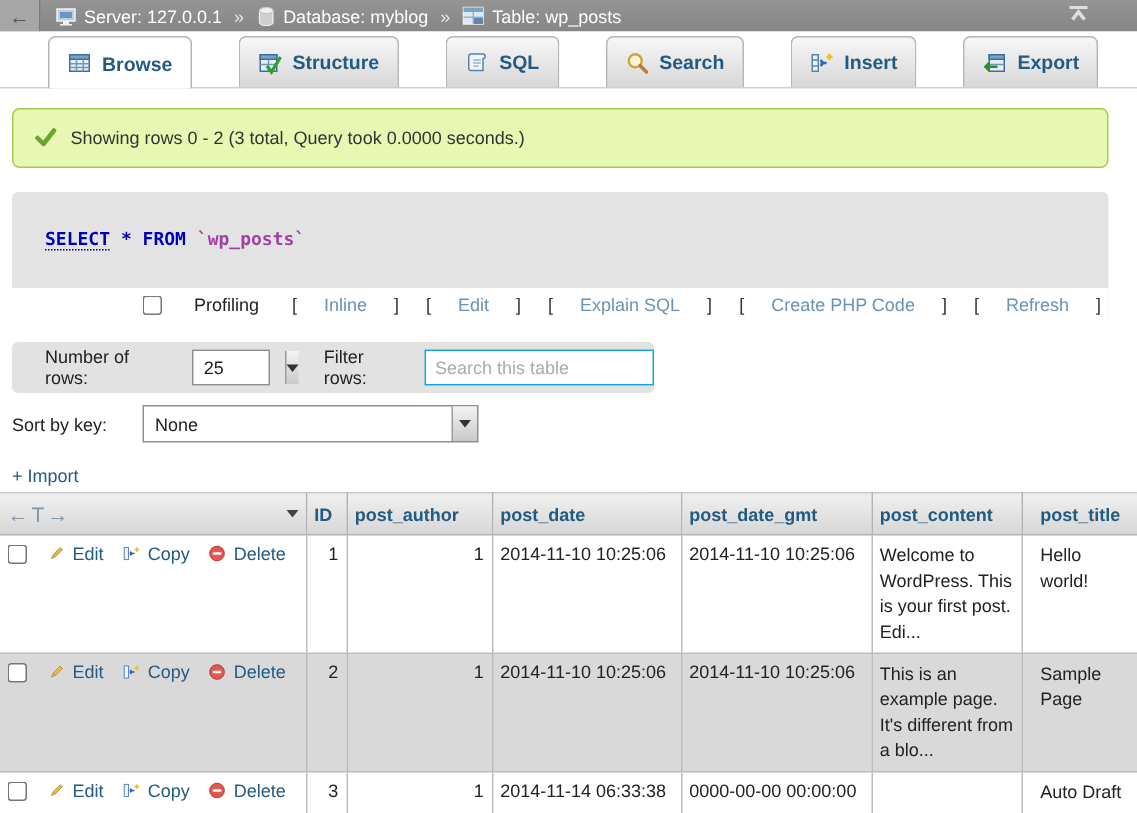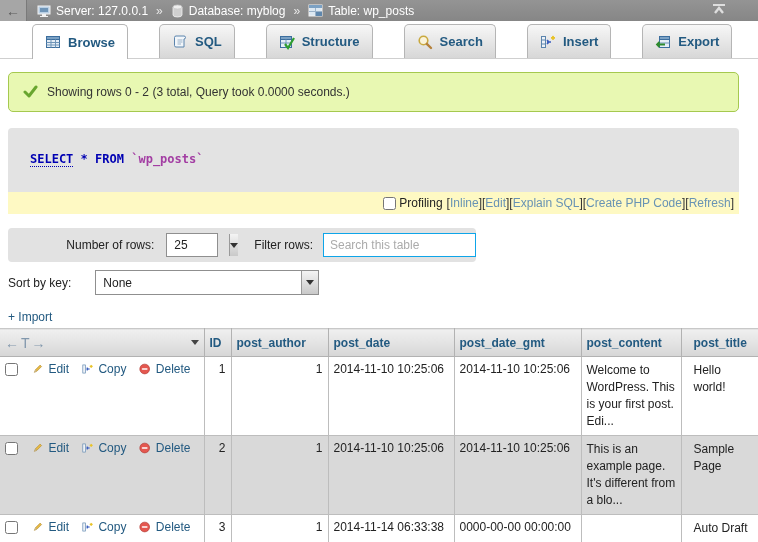--- a/index.html
+++ b/index.html
@@ -32,29 +32,29 @@
     background:#e8f8b2; border:1px solid #a5c94f; border-radius:5px;
     display:flex; align-items:center; gap:9px; padding-left:14px; color:#333; }
 
   
   .querybox { position:absolute; top:128px; left:8px; width:731px; height:86px;
     background:#e3e3e3; border-radius:4px 4px 0 0; }
   .sqlline { padding:24px 0 0 22px; font-family:"DejaVu Sans Mono", monospace; font-size:12px; }
   .kw { color:#0000b3; font-weight:bold; }
   .kw.u { border-bottom:1px dotted #0000b3; }
   .ident { color:#a33ea3; font-weight:bold; }
-  .query-footer { position:absolute; bottom:0; left:0; right:0; height:22px; background:#fef9c3;
-    display:flex; align-items:center; justify-content:flex-end; padding-right:5px; gap:0; }
+  .query-footer { position:absolute; bottom:0; left:0; right:0; height:22px; background:#ffffff;
+    display:flex; align-items:center; justify-content:flex-end; padding-right:5px; gap:18px; }
   .query-footer a { color:#6893b4; text-decoration:none; cursor:pointer; }
   .bracket { color:#333; }
   .profiling-label { margin:0 4px 0 3px; }
 
   
-  .controls { position:absolute; top:228px; left:8px; width:468px; height:34px;
-    background:#e2e2e2; border-radius:4px; display:flex; align-items:center; padding-left:22px;justify-content:flex-end; }
+  .controls { position:absolute; top:228px; left:8px; width:428px; height:34px;
+    background:#e2e2e2; border-radius:4px; display:flex; align-items:center; padding-left:22px; }
   .pma-select { display:inline-flex; background:#fff; border:1px solid #8f8f8f; height:24px; cursor:pointer; }
   .pma-select .val { display:flex; align-items:center; padding-left:7px; flex:1; }
   .pma-select .btn { width:17px; border-left:1px solid #9a9a9a;
     background:linear-gradient(#f4f4f4,#c9c9c9); display:flex; align-items:center; justify-content:center; }
   .tri-down { width:0; height:0; border-left:4px solid transparent; border-right:4px solid transparent;
     border-top:5px solid #333; }
   .rows-select { width:52px; margin-left:12px;gap:41px; }
   .filter-label { margin-left:36px; }
   .filter-input { margin-left:10px; width:153px; height:24px; border:1px solid #0ea5e9;
     padding-left:6px; font-family:"Liberation Sans", sans-serif; font-size:12px; color:#333; }
@@ -133,37 +133,37 @@
       <line x1="1.5" y1="8.5" x2="14.5" y2="8.5" stroke="#6f95b8"></line>
       <line x1="1.5" y1="11" x2="14.5" y2="11" stroke="#6f95b8"></line>
       <line x1="6" y1="5.5" x2="6" y2="13.5" stroke="#6f95b8"></line>
       <line x1="10.5" y1="5.5" x2="10.5" y2="13.5" stroke="#6f95b8"></line>
     </svg>
     <span>Browse</span>
   </div>
 
   <div class="tab">
     <svg class="icn" width="16" height="16" viewBox="0 0 16 16">
-      <path d="M4 2 h8 a1.5 1.5 0 0 1 0 3 v8 h-8 a1.5 1.5 0 0 1 -1.5-1.5 v-8 A1.5 1.5 0 0 1 4 2 Z" fill="#f2f6fa" stroke="#5b84ad"></path>
-      <line x1="5.5" y1="6" x2="10.5" y2="6" stroke="#9ab2c9"></line>
-      <line x1="5.5" y1="8" x2="10.5" y2="8" stroke="#9ab2c9"></line>
-      <line x1="5.5" y1="10" x2="9" y2="10" stroke="#9ab2c9"></line>
-    </svg>
-    <span>SQL</span>
-  </div>
-
-  <div class="tab">
-    <svg class="icn" width="16" height="16" viewBox="0 0 16 16">
       <rect x="1.5" y="2.5" width="11" height="11" fill="#e6eef6" stroke="#3c6e9e"></rect>
       <rect x="1.5" y="2.5" width="11" height="3" fill="#7ba1c4" stroke="#3c6e9e"></rect>
       <line x1="7" y1="5.5" x2="7" y2="13.5" stroke="#6f95b8"></line>
       <line x1="1.5" y1="9" x2="12.5" y2="9" stroke="#6f95b8"></line>
       <path d="M6 10 L9 14 L15 4" stroke="#2f9e2f" stroke-width="2.2" fill="none"></path>
     </svg>
     <span>Structure</span>
+  </div>
+
+  <div class="tab">
+    <svg class="icn" width="16" height="16" viewBox="0 0 16 16">
+      <path d="M4 2 h8 a1.5 1.5 0 0 1 0 3 v8 h-8 a1.5 1.5 0 0 1 -1.5-1.5 v-8 A1.5 1.5 0 0 1 4 2 Z" fill="#f2f6fa" stroke="#5b84ad"></path>
+      <line x1="5.5" y1="6" x2="10.5" y2="6" stroke="#9ab2c9"></line>
+      <line x1="5.5" y1="8" x2="10.5" y2="8" stroke="#9ab2c9"></line>
+      <line x1="5.5" y1="10" x2="9" y2="10" stroke="#9ab2c9"></line>
+    </svg>
+    <span>SQL</span>
   </div>
 
   <div class="tab">
     <svg class="icn" width="16" height="16" viewBox="0 0 16 16">
       <circle cx="6.5" cy="6.5" r="4.3" fill="#faf3da" stroke="#c9a93f" stroke-width="1.6"></circle>
       <line x1="9.8" y1="9.8" x2="14" y2="14" stroke="#b5803a" stroke-width="2.4" stroke-linecap="round"></line>
     </svg>
     <span>Search</span>
   </div>
 

